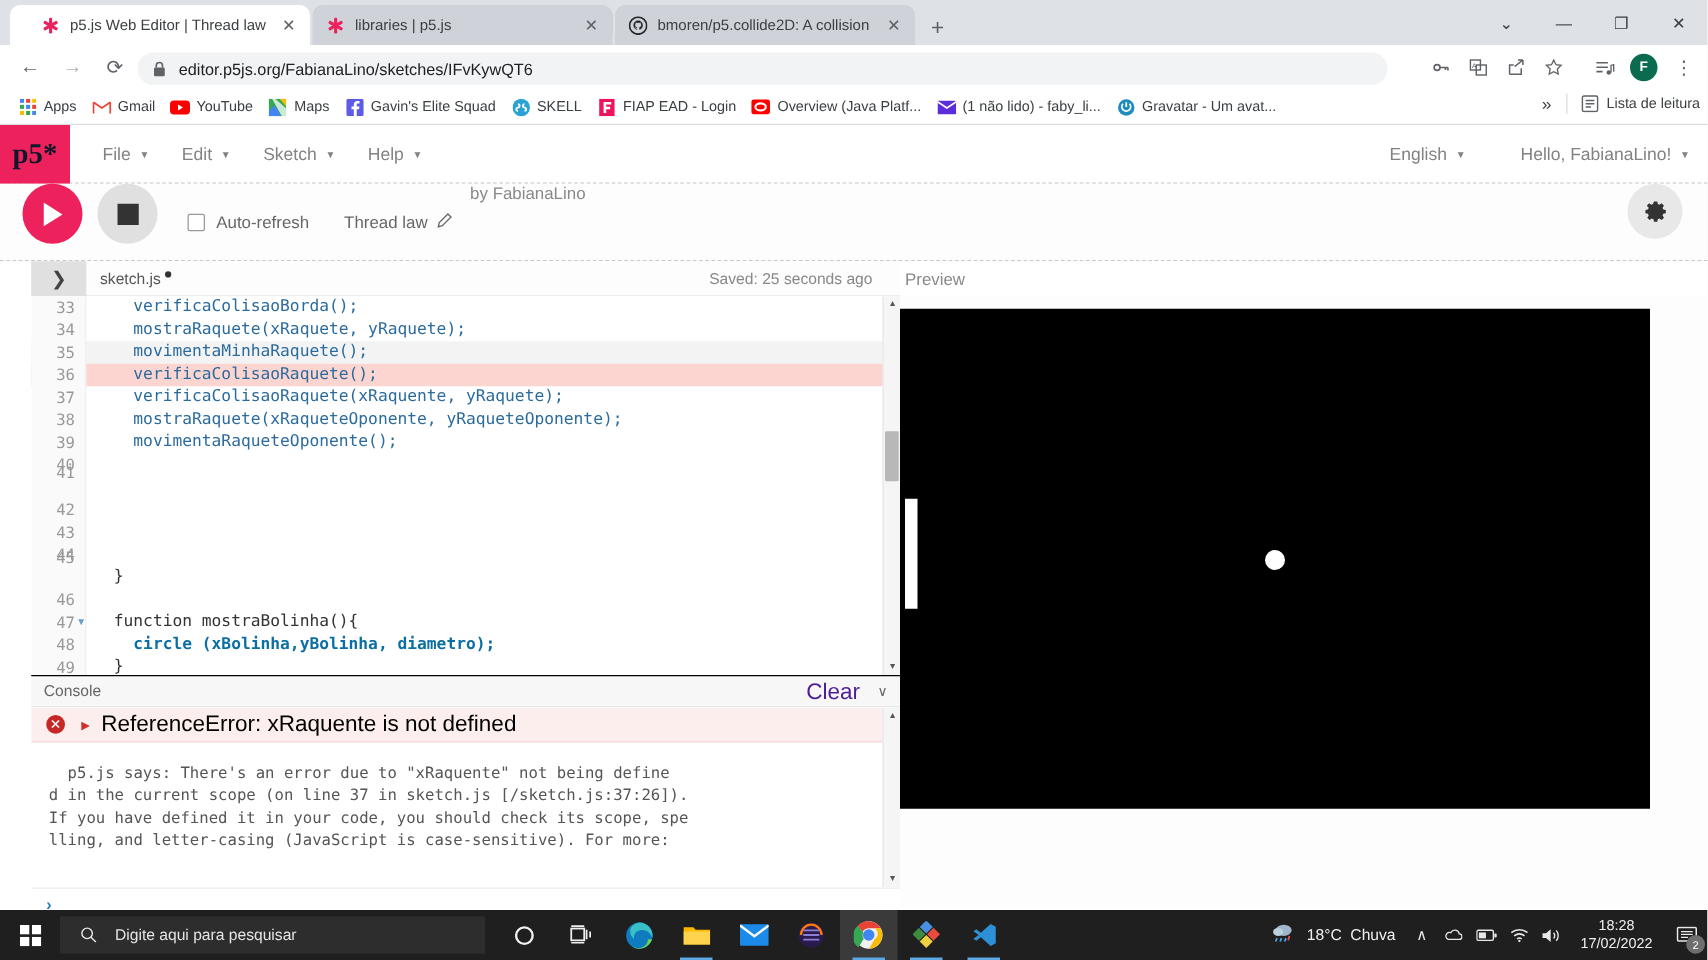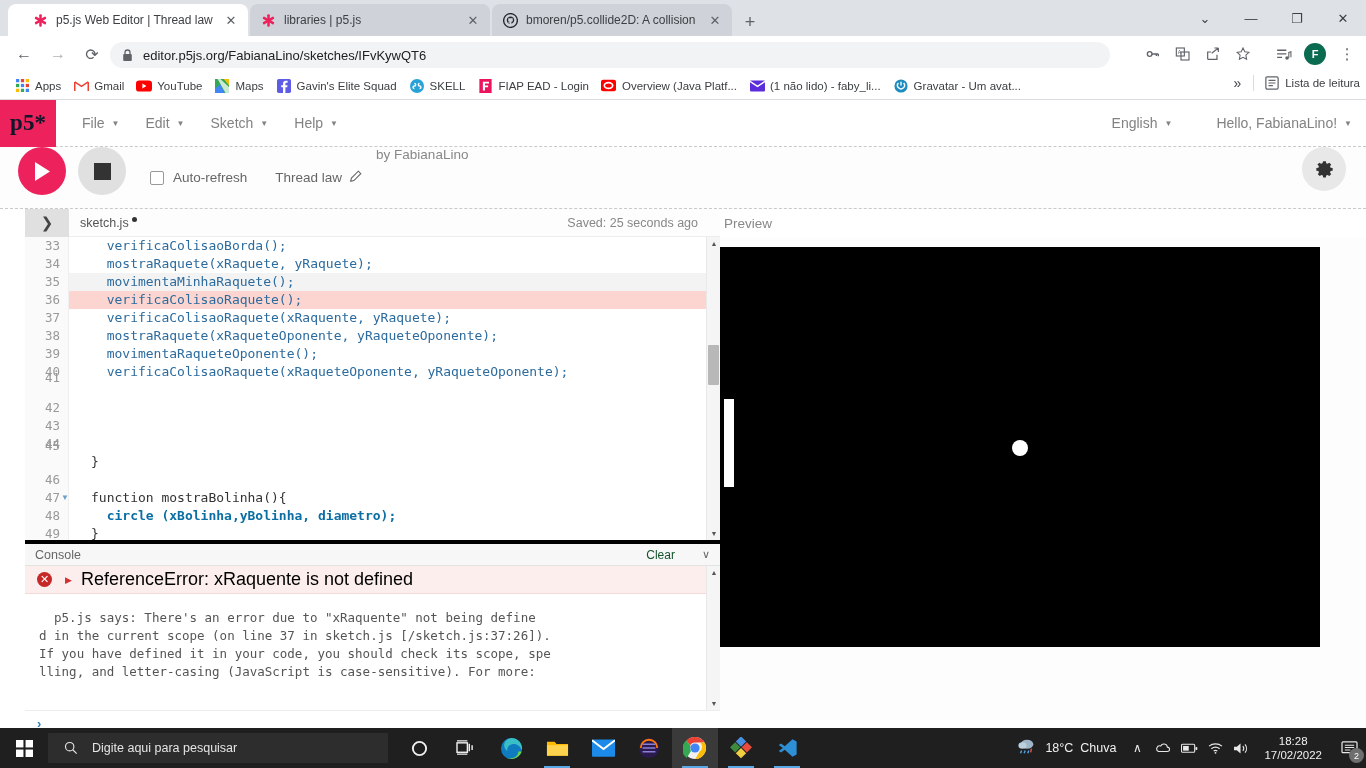--- a/index.html
+++ b/index.html
@@ -98,24 +98,24 @@
   .ln { position:absolute; right:8px; width:36px; text-align:right; font-family:"DejaVu Sans Mono", monospace; font-size:12.5px; color:#999; height:18px; line-height:18px; }
   .fold { position:absolute; right:-2px; width:9px; height:18px; line-height:18px; font-size:8px; color:#6b9fc9; }
   #code-lines { position:absolute; left:44px; top:0; width:651px; height:303px; }
   .cl { position:absolute; left:0; width:651px; height:18px; line-height:18px; font-family:"DejaVu Sans Mono", monospace; font-size:13px; white-space:pre; color:#333; padding-left:22px; }
   .hl-row { position:absolute; left:0; width:695px; height:18px; }
   #code-scroll { position:absolute; right:0; top:0; width:14px; height:303px; background:#f5f5f5; border-left:1px solid #e8e8e8; }
   .sc-arrow { position:absolute; left:0; width:14px; height:13px; display:flex; align-items:center; justify-content:center; font-size:7px; color:#555; }
   #code-thumb { position:absolute; left:1px; top:108px; width:11px; height:40px; background:#b8b8b8; border-radius:1px; }
 
   
-  #console-header { position:absolute; left:25px; top:331px; width:695px; height:26px; background:#f7f7f7; border-top:4px solid #000000; border-bottom:1px solid #e3e3e3; display:flex; align-items:center; }
+  #console-header { position:absolute; left:25px; top:331px; width:695px; height:26px; background:#f7f7f7; border-top:1px solid #000000; border-bottom:1px solid #e3e3e3; display:flex; align-items:center; }
   #console-title { margin-left:10px; font-size:12.5px; color:#666; }
   #console-right { position:absolute; right:10px; display:flex; align-items:center; }
-  #console-clear { font-size:12px; color:#14532d; margin-right:27px; }
+  #console-clear { font-size:18px; color:#4c1d95; margin-right:14px; }
   #console-chevron { font-size:11px; color:#666; }
 
   #console-body { position:absolute; left:25px; top:357px; width:695px; height:144px; background:#ffffff; overflow:hidden; }
   #err-row { position:absolute; left:0; top:0; width:681px; height:28px; background:#fdeeee; border-bottom:1px solid #f3dada; display:flex; align-items:center; }
   #err-badge { margin-left:12px; width:15px; height:15px; border-radius:50%; background:#c62828; color:#fff; font-size:11px; display:flex; align-items:center; justify-content:center; }
   #err-tri { margin-left:13px; font-size:9px; color:#d03030; }
   #err-text { margin-left:9px; font-family:Liberation Sans, sans-serif; font-size:18px; color:#000000; }
   #msg-block { position:absolute; left:0; top:34px; width:681px; padding:9px 14px 0 14px; }
   .msg-line { font-family:"DejaVu Sans Mono", monospace; font-size:12.5px; color:#555; line-height:18px; white-space:pre; }
   #console-scroll { position:absolute; right:0; top:0; width:14px; height:144px; background:#f5f5f5; border-left:1px solid #e8e8e8; }
@@ -484,21 +484,20 @@
       </div>
 
       <div id="code-lines">
         <div class="cl" style="top:0px;color:#2c6b9e;">  verificaColisaoBorda();</div>
         <div class="cl" style="top:18px;color:#2c6b9e;">  mostraRaquete(xRaquete, yRaquete);</div>
         <div class="cl" style="top:36px;color:#2c6b9e;">  movimentaMinhaRaquete();</div>
         <div class="cl" style="top:72px;color:#2c6b9e;">  verificaColisaoRaquete(xRaquente, yRaquete);</div>
         <div class="cl" style="top:54px;color:#2c6b9e;">  verificaColisaoRaquete();</div>
         <div class="cl" style="top:90px;color:#2c6b9e;">  mostraRaquete(xRaqueteOponente, yRaqueteOponente);</div>
         <div class="cl" style="top:108px;color:#2c6b9e;">  movimentaRaqueteOponente();</div>
-        <div class="cl" style="top:126px;color:#2c6b9e;">  verificaColisaoRaquete(xRaqueteOponente, yRaqueteOponente);</div>
         <div class="cl" style="top:144px;"></div>
         <div class="cl" style="top:162px;"></div>
         <div class="cl" style="top:180px;"></div>
         <div class="cl" style="top:198px;"></div>
         <div class="cl" style="top:216px;">}</div>
         <div class="cl" style="top:234px;"></div>
         <div class="cl" style="top:252px;color:#333;">function mostraBolinha(){</div>
         <div class="cl" style="top:270px;color:#0b6fa4;font-weight:bold;">  circle (xBolinha,yBolinha, diametro);</div>
         <div class="cl" style="top:288px;">}</div>
       </div>

